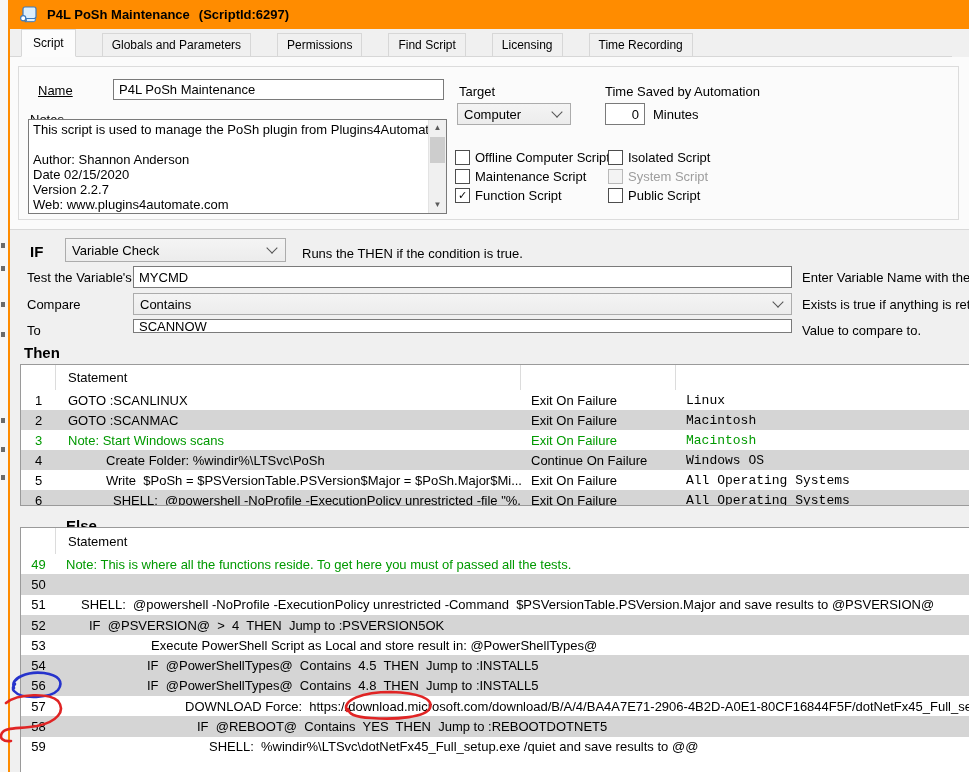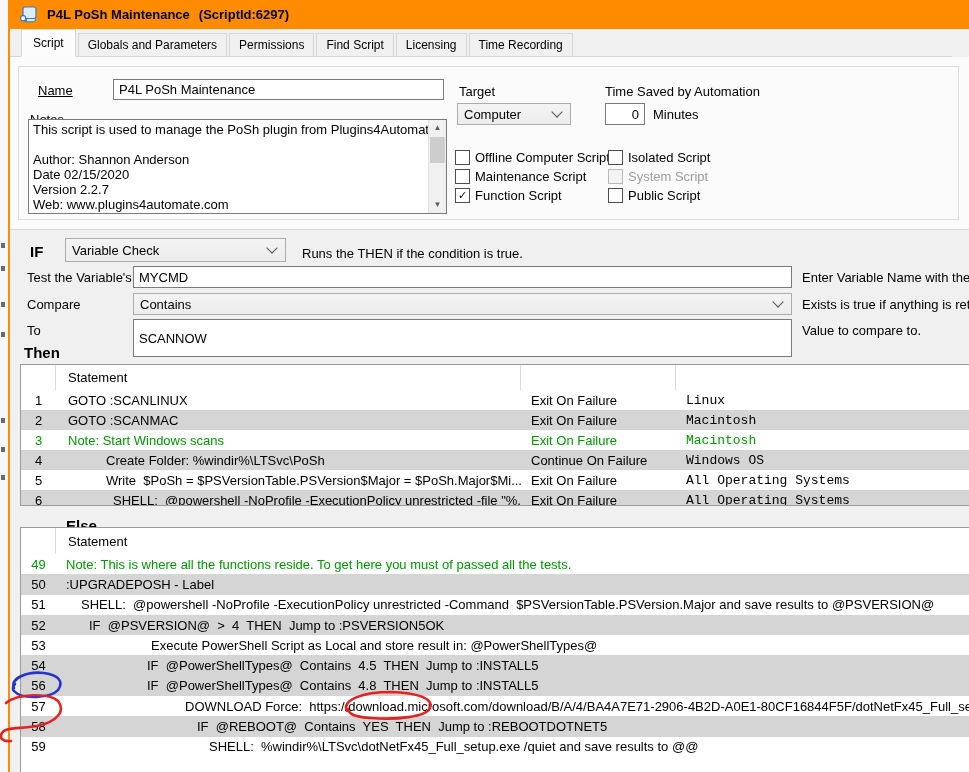--- a/index.html
+++ b/index.html
@@ -9,21 +9,21 @@
   .abs{position:absolute;}
 
   
   #left-strip{left:0;top:0;width:8px;height:772px;background:#f7f7f7;}
   .edge-mark{position:absolute;left:1px;width:4px;height:5px;background:#6b6b6b;}
   #titlebar{left:8px;top:0;width:961px;height:29px;background:#FF8C00;display:flex;align-items:center;gap:9px;padding-left:11px;box-sizing:border-box;}
   #titlebar .ttl{font-weight:700;font-size:13px;}
   #win-left-border{left:8px;top:29px;width:2px;height:743px;background:#FF8C00;}
 
   
-  #tabstrip{left:10px;top:31px;width:942px;height:26px;border-bottom:1px solid #d7d7d7;display:flex;align-items:flex-end;padding-left:11px;box-sizing:border-box;background:#f0f0f0;}
+  #tabstrip{left:10px;top:31px;width:942px;height:26px;border-bottom:1px solid #d7d7d7;display:flex;align-items:flex-end;padding-left:11px;box-sizing:border-box;background:#f0f0f0;gap:24px;}
   .tab{border:1px solid #d7d7d7;border-bottom:none;background:#f0f0f0;padding:4px 9px 4px 9px;font-size:12px;margin-right:2px;position:relative;}
   .tab.active{background:#fcfcfc;padding:6px 11px;margin-bottom:-1px;border-bottom:1px solid #fcfcfc;z-index:2;}
 
   
   #top-panel{left:10px;top:57px;width:959px;height:172px;background:#fbfbfb;border-bottom:1px solid #d9d9d9;}
   #groupbox{left:18px;top:66px;width:939px;height:152px;border:1px solid #dcdcdc;}
   .lbl{position:absolute;white-space:nowrap;}
   .tinput{position:absolute;border:1px solid #7a7a7a;background:#fff;font-family:inherit;font-size:13px;padding:1px 5px;box-sizing:border-box;outline:none;}
   .combo{position:absolute;border:1px solid #acacac;background:linear-gradient(#f4f4f4,#ececec);display:flex;align-items:center;justify-content:space-between;box-sizing:border-box;padding-left:6px;}
   .chev{width:7px;height:7px;border-right:1.6px solid #555;border-bottom:1.6px solid #555;transform:rotate(45deg);margin:-4px 9px 0 0;flex:none;}
@@ -171,21 +171,21 @@
   <span class="helper" style="left:802px;top:270px;">Enter Variable Name with the @ s</span>
 
   <span class="lbl" style="left:27px;top:297px;">Compare</span>
   <div class="combo" style="left:133px;top:293px;width:659px;height:22px;">
     <span>Contains</span>
     <span class="chev"></span>
   </div>
   <span class="helper" style="left:802px;top:297px;">Exists is true if anything is returne</span>
 
   <span class="lbl" style="left:27px;top:323px;">To</span>
-  <input class="tinput" style="left: 133px; top: 319px; width: 659px; height: 38px;" value="SCANNOW">
+  <input class="tinput" style="left: 133px; top: 319px; width: 659px; height: 14px;" value="SCANNOW">
   <span class="helper" style="left:802px;top:323px;">Value to compare to.</span>
 
   <span class="lbl bold-kw" style="left:24px;top:344px;">Then</span>
   <div class="tbl" id="then-table" style="left:20px;top:364px;width:949px;height:142px;">
     <div class="thead">
       <div class="hc num"></div>
       <div class="hc" style="width:465px;padding-left:12px;">Statement</div>
       <div class="hc" style="width:155px;"></div>
       <div class="hc" style="flex:1;border-right:none;"></div>
     </div>
@@ -232,21 +232,20 @@
     <div class="thead">
       <div class="hc num"></div>
       <div class="hc" style="flex:1;padding-left:12px;border-right:none;">Statement</div>
     </div>
     <div class="trow green">
       <span class="num">49</span>
       <span class="stmt" style="padding-left:10px;">Note: This is where all the functions reside. To get here you must of passed all the tests.</span>
     </div>
     <div class="trow alt">
       <span class="num">50</span>
-      <span class="stmt" style="padding-left:10px;">:UPGRADEPOSH - Label</span>
     </div>
     <div class="trow">
       <span class="num">51</span>
       <span class="stmt" style="padding-left:25px;">SHELL:  @powershell -NoProfile -ExecutionPolicy unrestricted -Command  $PSVersionTable.PSVersion.Major and save results to @PSVERSION@</span>
     </div>
     <div class="trow alt">
       <span class="num">52</span>
       <span class="stmt" style="padding-left:33px;">IF  @PSVERSION@  &gt;  4  THEN  Jump to :PSVERSION5OK</span>
     </div>
     <div class="trow">

